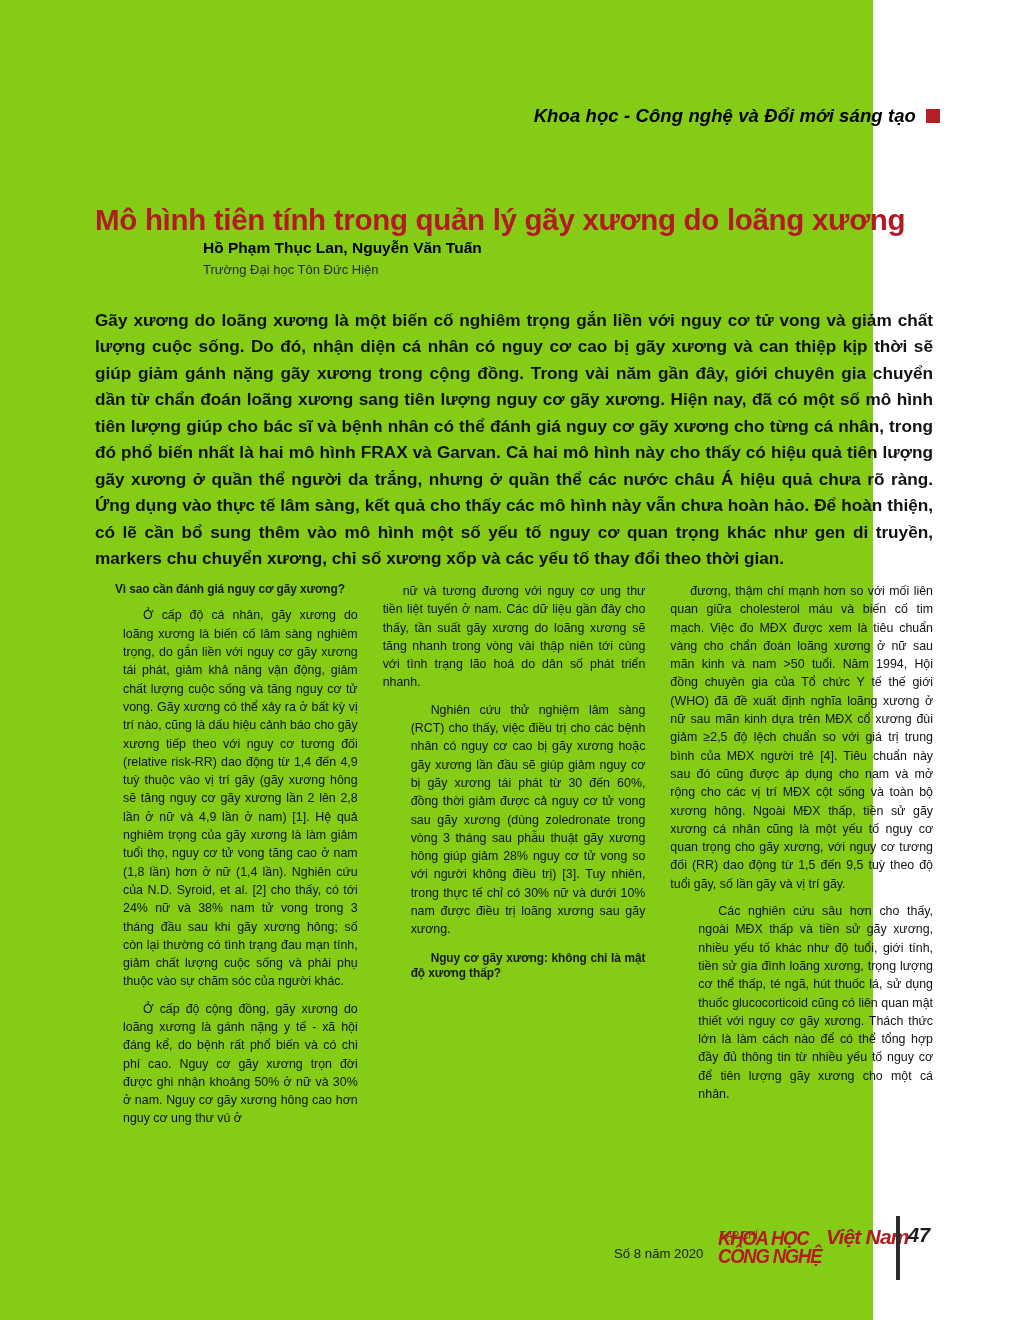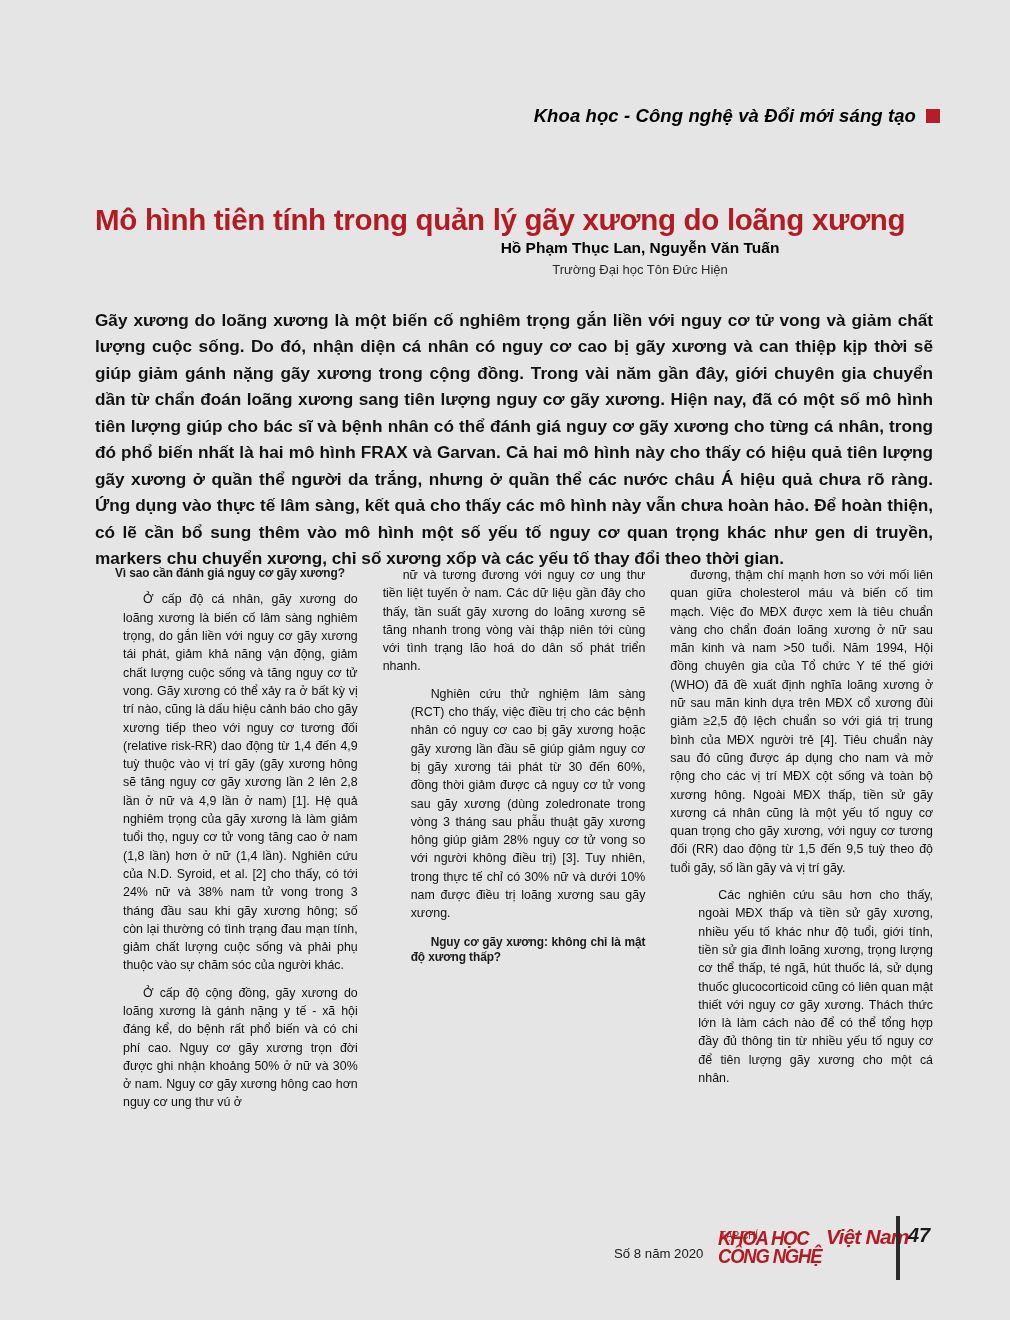--- a/index.html
+++ b/index.html
@@ -11,23 +11,23 @@
     width: 1010px;
     height: 1320px;
     font-family: "Liberation Sans", "DejaVu Sans", sans-serif;
     color: #000000;
     position: relative;
     overflow: hidden;
   }
   .page {
     position: absolute;
     left: 0; top: 0;
-    width: 1010px;
+    width: 873px;
     height: 1320px;
-    background: #e5e5e5;
+    background: #84cc16;
   }
 
   
   .running-head {
     position: absolute;
     left: 90px;
     top: 105px;
     width: 850px;
     display: flex;
     justify-content: flex-end;
@@ -61,21 +61,21 @@
     letter-spacing: -0.3px;
     line-height: 1.12;
   }
 
   
   .authors-block {
     position: absolute;
     right: 70px;
     top: 238px;
     width: 600px;
-    text-align: center;
+    text-align: left;
   }
   .authors {
     font-size: 15.5px;
     font-weight: bold;
     color: #000000;
     line-height: 1.35;
   }
   .affiliation {
     font-size: 13px;
     color: #2a2a2a;
@@ -93,21 +93,21 @@
     font-weight: bold;
     line-height: 1.54;
     text-align: justify;
     color: #111111;
   }
 
   
   .columns {
     position: absolute;
     left: 95px;
-    top: 566px;
+    top: 582px;
     width: 838px;
     height: 640px;
     display: flex;
     gap: 25px;
   }
   .col {
     width: 265px;
     font-size: 12.4px;
     line-height: 1.475;
     text-align: justify;

